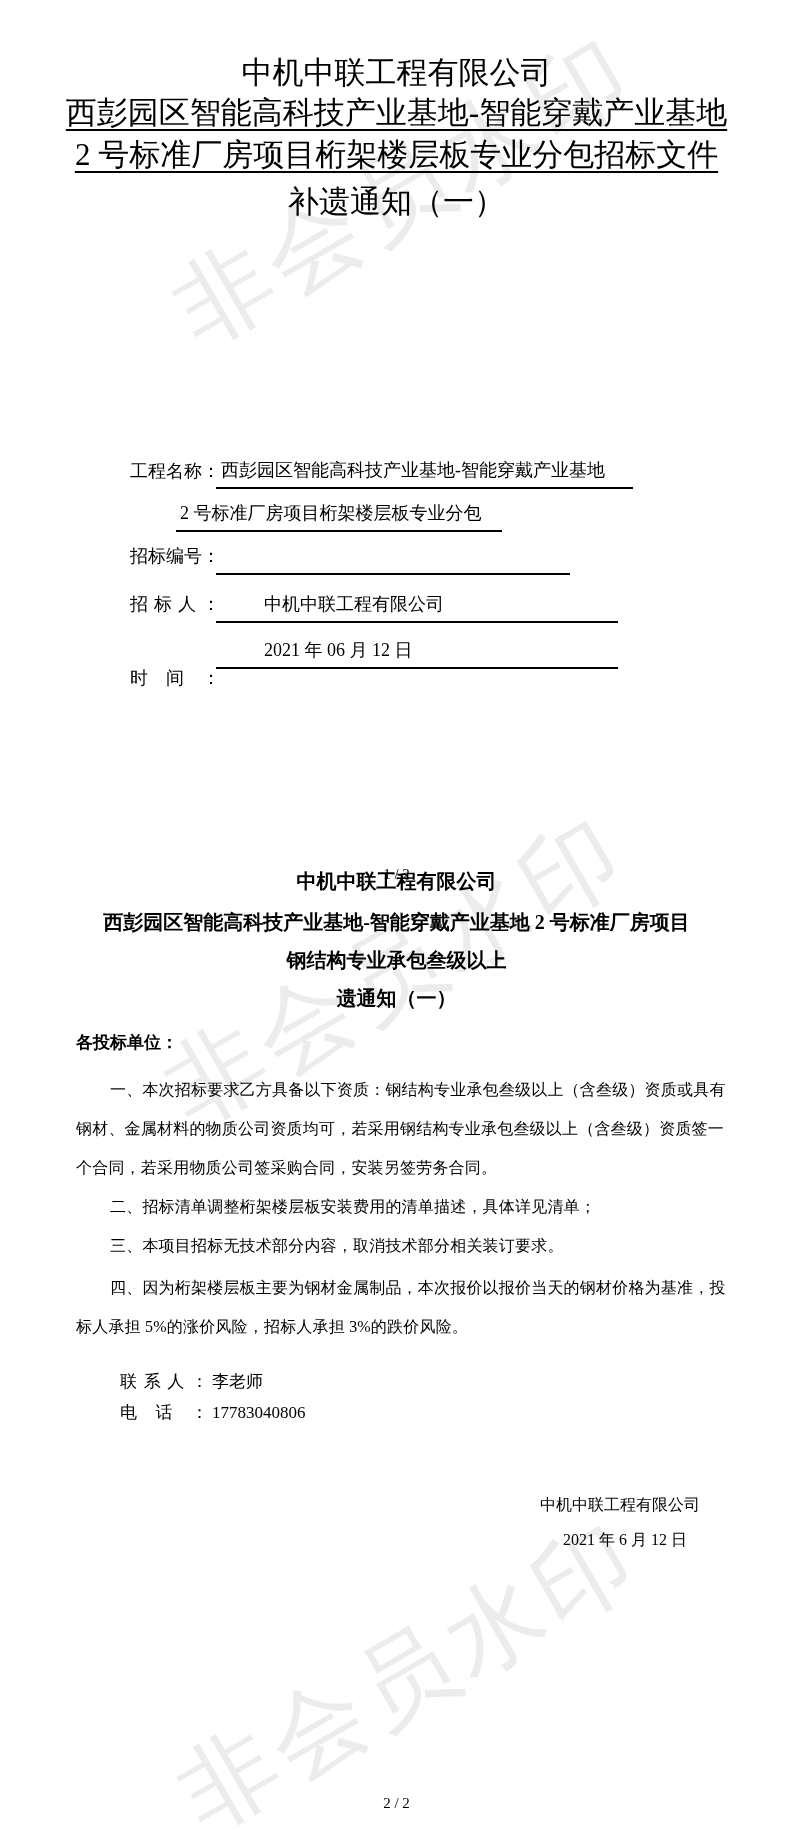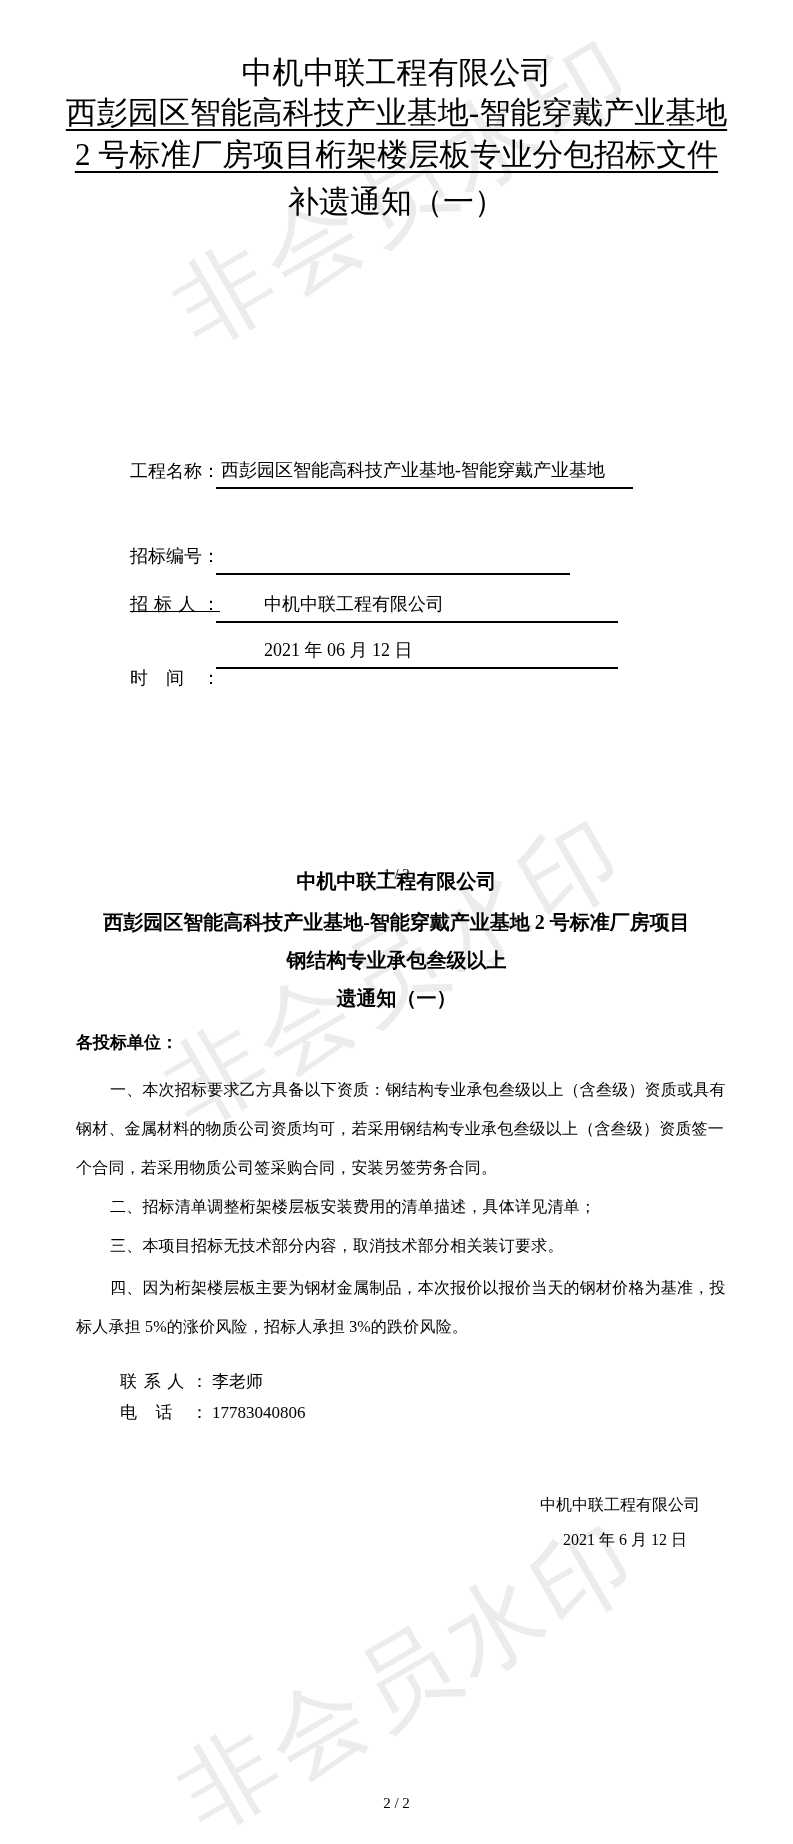--- a/index.html
+++ b/index.html
@@ -47,21 +47,21 @@
   }
   .fvalue{
     position:absolute;
     height:34px;line-height:34px;
     border-bottom:2px solid #000;
     font-size:18px;white-space:pre;
   }
   .fl1{top:458px;} .fv1{left:216px;top:453px;width:412px;padding-left:5px;}
   .fv1b{left:176px;top:496px;width:322px;padding-left:4px;}
   .fl2{top:543px;} .fv2{left:216px;top:539px;width:354px;}
-  .fl3{top:591px;text-decoration:underline;} .fv3{left:216px;top:587px;width:354px;padding-left:48px;}
+  .fl3{top:591px;} .fv3{left:216px;top:587px;width:354px;padding-left:48px;}
   .fl4{top:637px;margin-top:28px;} .fv4{left:216px;top:633px;width:354px;padding-left:48px;}
 
   .pfoot{font-size:15px;line-height:20px;margin-top:28px;}
   .pf1{top:836px;}
   .pf2{top:1765px;}
 
   
   .h20{font-size:20px;line-height:28px;font-weight:bold;}
   .h1{top:867px;} .h2{top:908px;} .h3{top:946px;} .h4{top:984px;}
 
@@ -96,20 +96,21 @@
 
   <div class="content">
 
     <div class="ln ctr t31 tt1">中机中联工程有限公司</div>
     <div class="ln ctr t31 t-ul tt2">西彭园区智能高科技产业基地-智能穿戴产业基地</div>
     <div class="ln ctr t31 t-ul tt3">2 号标准厂房项目桁架楼层板专业分包招标文件</div>
     <div class="ln ctr t31 tt4">补遗通知（一）</div>
 
     <div class="flabel fl1">工程名称：</div>
     <div class="fvalue fv1">西彭园区智能高科技产业基地-智能穿戴产业基地</div>
+    <div class="fvalue fv1b">2 号标准厂房项目桁架楼层板专业分包</div>
 
     <div class="flabel fl2">招标编号：</div>
     <div class="fvalue fv2"></div>
 
     <div class="flabel fl3">招标人：</div>
     <div class="fvalue fv3">中机中联工程有限公司</div>
 
     <div class="flabel fl4">时间：</div>
     <div class="fvalue fv4">2021 年 06 月 12 日</div>
 

